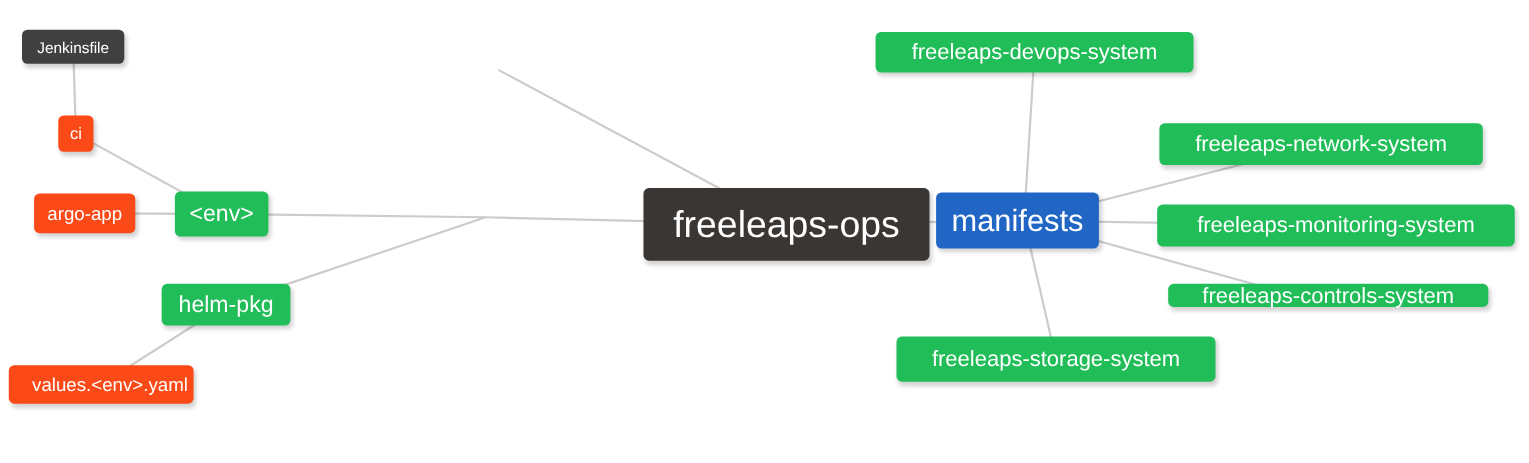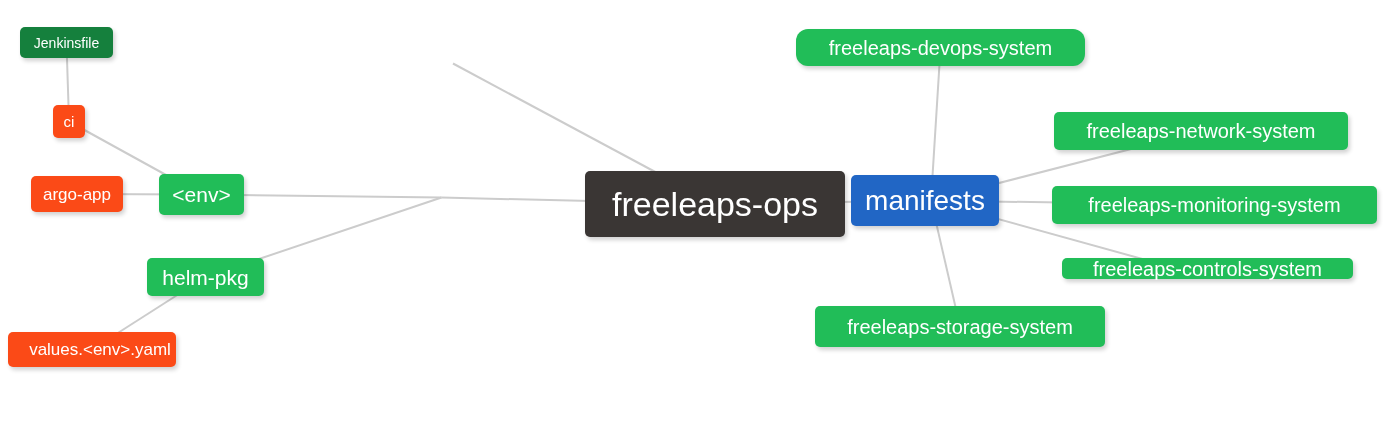--- a/index.html
+++ b/index.html
@@ -54,39 +54,39 @@
       <line x1="453" y1="63.5" x2="715" y2="204" stroke="#cccccc" stroke-width="2"></line>
       <line x1="441.5" y1="197.5" x2="715" y2="204" stroke="#cccccc" stroke-width="2"></line>
       <line x1="715" y1="204" x2="931" y2="200.5" stroke="#cccccc" stroke-width="2"></line>
       <line x1="931" y1="200.5" x2="940.5" y2="47.5" stroke="#cccccc" stroke-width="2"></line>
       <line x1="931" y1="200.5" x2="1201" y2="131" stroke="#cccccc" stroke-width="2"></line>
       <line x1="931" y1="200.5" x2="1214.5" y2="205" stroke="#cccccc" stroke-width="2"></line>
       <line x1="931" y1="200.5" x2="1207.5" y2="277" stroke="#cccccc" stroke-width="2"></line>
       <line x1="931" y1="200.5" x2="960" y2="326.5" stroke="#cccccc" stroke-width="2"></line>
     </svg>
 
-  <div class="node" style="left: 20px; top: 27px; width: 93px; height: 31px; font-size: 14px; background: #15803d;">Jenkinsfile</div>
+  <div class="node" style="left: 20px; top: 27px; width: 93px; height: 31px; font-size: 14px; background: #404040;">Jenkinsfile</div>
 
   <div class="node" style="left: 53px; top: 105px; width: 32px; height: 33px; font-size: 15px; background: rgb(251, 74, 23); text-align: center;">ci</div>
 
   <div class="node" style="left: 31px; top: 176px; width: 92px; height: 36px; font-size: 17px; background: rgb(251, 74, 23);">argo-app</div>
 
   <div class="node" style="left: 159px; top: 174px; width: 85px; height: 41px; font-size: 21px; background: rgb(33, 189, 88);">&lt;env&gt;</div>
 
 
 
   <div class="node" style="left: 147px; top: 258px; width: 117px; height: 38px; font-size: 21px; background: rgb(33, 189, 88);">helm-pkg</div>
 
   <div class="node" style="left: 8px; top: 332px; width: 168px; height: 35px; font-size: 17px; background: rgb(251, 74, 23); padding-left: 16px;">values.&lt;env&gt;.yaml</div>
 
   <div class="node" style="left: 585px; top: 171px; width: 260px; height: 66px; font-size: 34px; background: rgb(58, 54, 52);">freeleaps-ops</div>
 
   <div class="node" style="left: 851px; top: 175px; width: 148px; height: 51px; font-size: 28px; background: rgb(33, 102, 197);">manifests</div>
 
-  <div class="node" style="left: 796px; top: 29px; width: 289px; height: 37px; font-size: 20px; background: rgb(33, 189, 88); border-radius: 12px;">freeleaps-devops-system</div>
+  <div class="node" style="left: 796px; top: 29px; width: 289px; height: 37px; font-size: 20px; background: rgb(33, 189, 88);">freeleaps-devops-system</div>
 
   <div class="node" style="left: 1052px; top: 186px; width: 325px; height: 38px; font-size: 20px; background: rgb(33, 189, 88);">freeleaps-monitoring-system</div>
 
   <div class="node" style="left: 1054px; top: 112px; width: 294px; height: 38px; font-size: 20px; background: rgb(33, 189, 88);">freeleaps-network-system</div>
 
   <div class="node" style="left: 1062px; top: 258px; width: 291px; height: 21px; font-size: 20px; background: rgb(33, 189, 88);">freeleaps-controls-system</div>
 
   <div class="node" style="left: 815px; top: 306px; width: 290px; height: 41px; font-size: 20px; background: rgb(33, 189, 88);">freeleaps-storage-system</div>
 
 </div>

